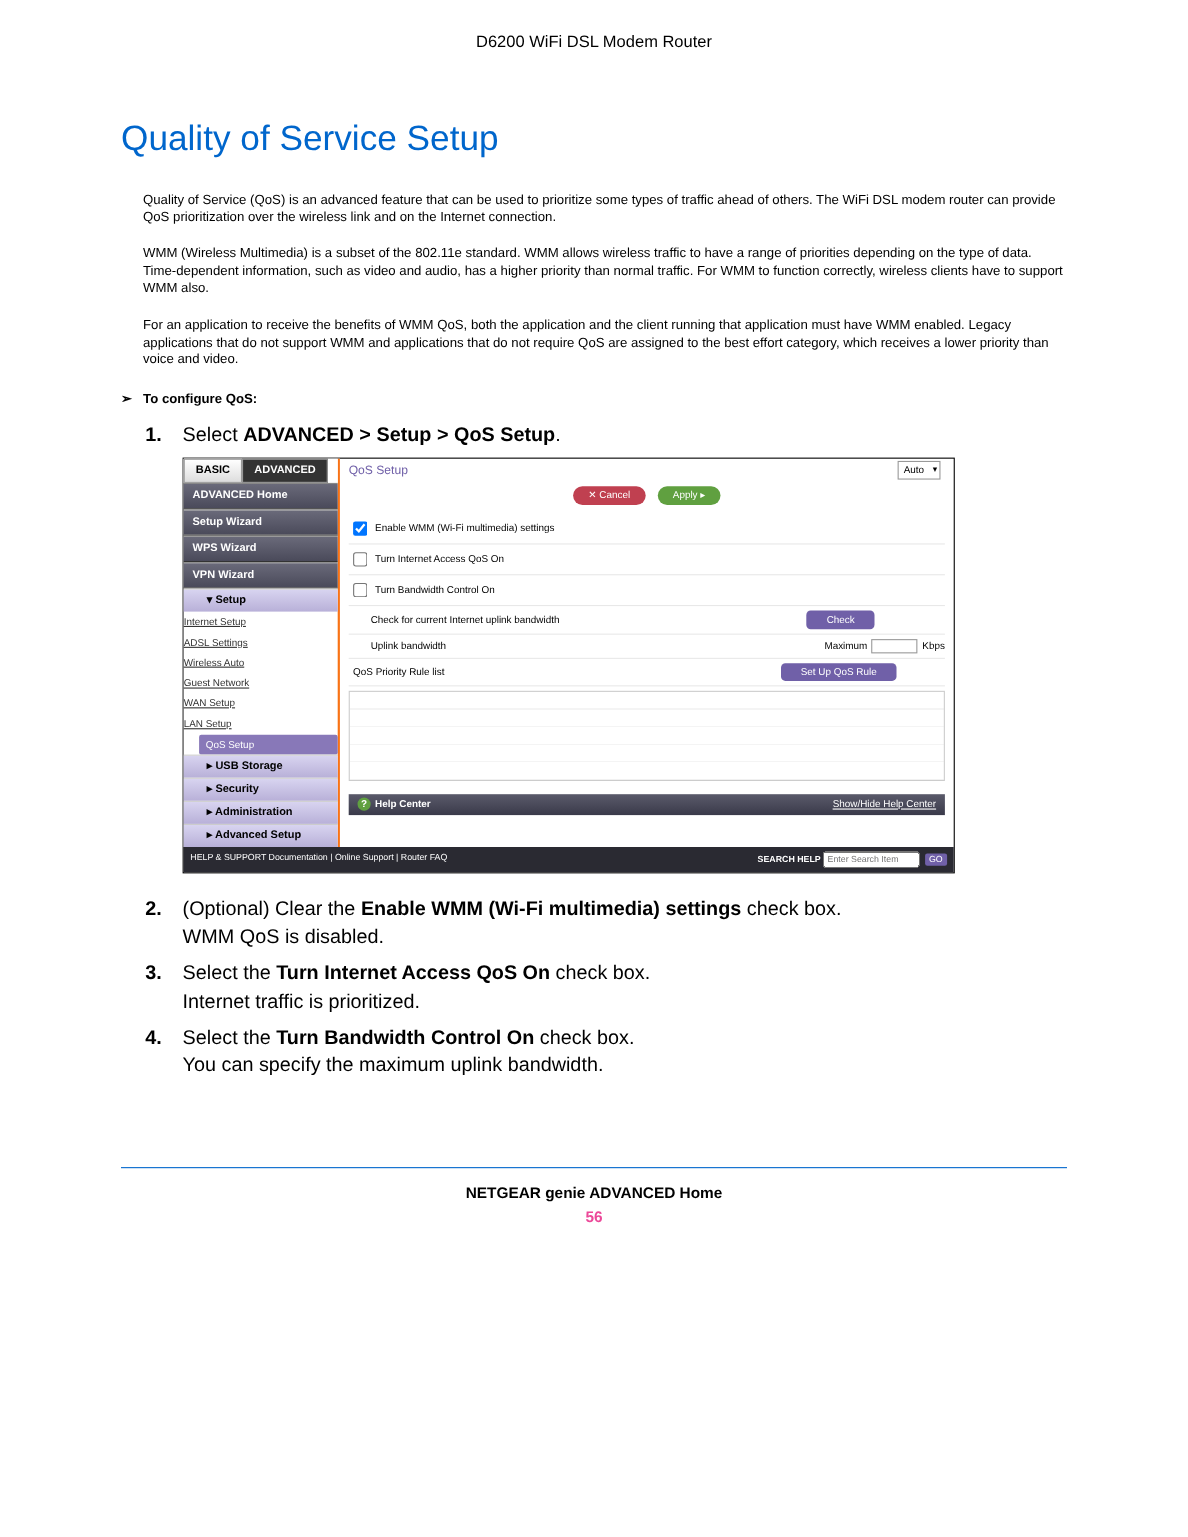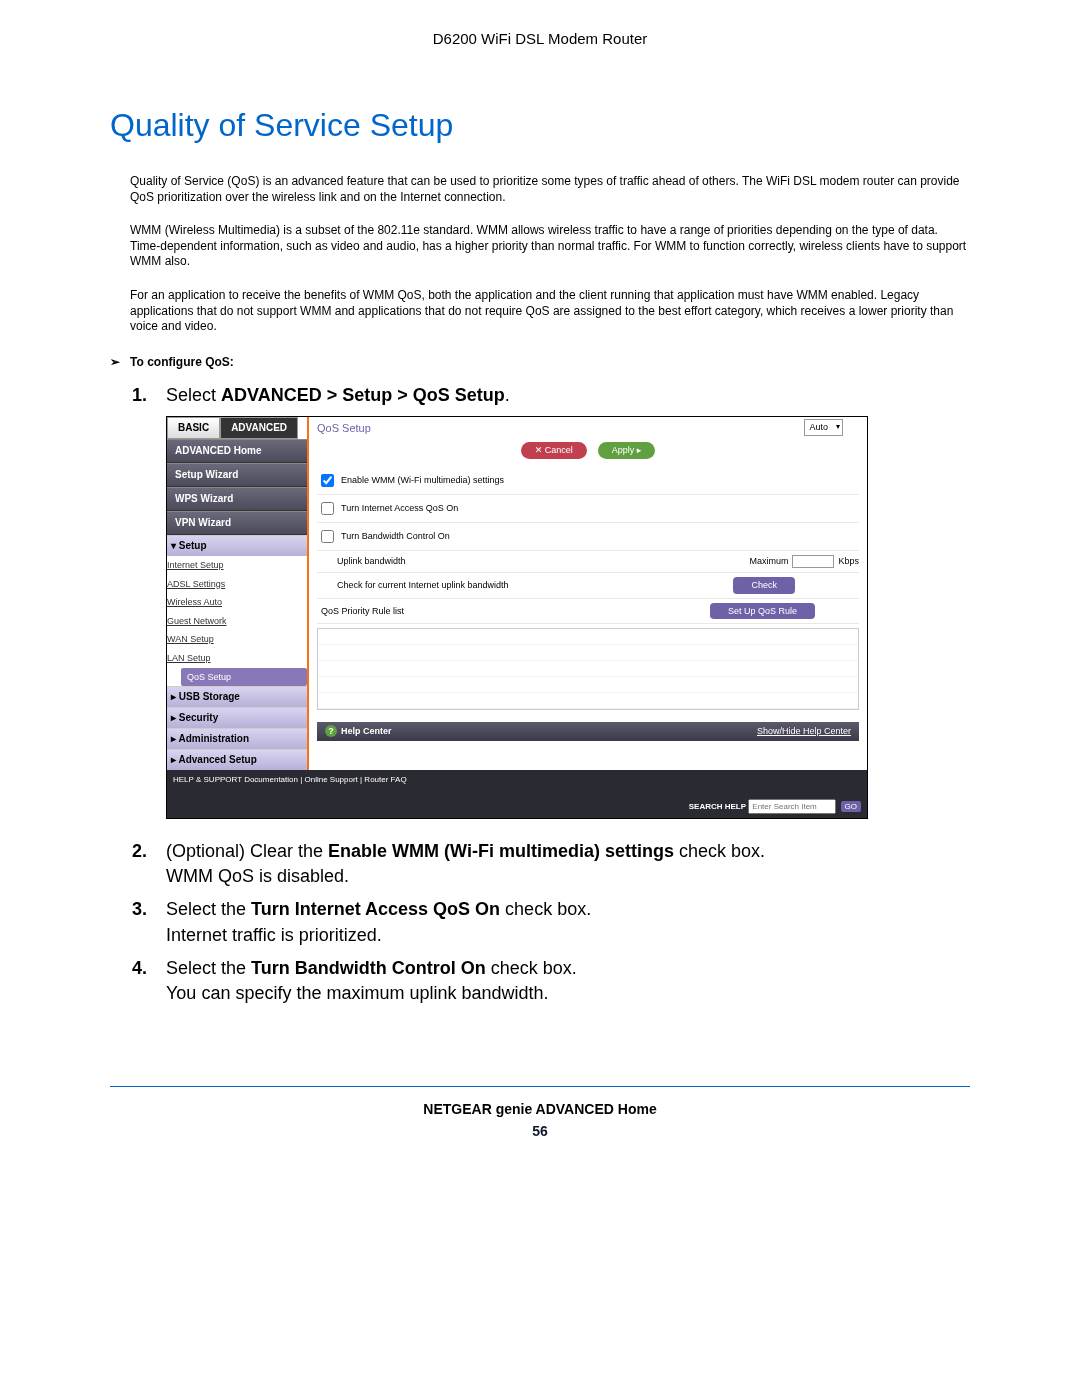--- a/index.html
+++ b/index.html
@@ -90,21 +90,21 @@
     background: linear-gradient(#6a6a7a,#4a4a5a);
     color: #fff;
     padding: 4px 8px;
     font-weight: bold;
     font-size: 10px;
     border-top: 1px solid #888;
     border-bottom: 1px solid #333;
   }
   .sc-navsec {
     background: linear-gradient(#d8d4f0,#b8b0d8);
-    padding: 3px 4px;
+    padding: 3px 21px;
     font-size: 10px;
     font-weight: bold;
     border-top: 1px solid #ccc;
   }
   .sc-navsub {
     font-size: 9px;
     padding: 3px 0;
     text-decoration: underline;
     color: #333;
   }
@@ -165,43 +165,43 @@
   }
   .sc-help .q { background:#60a040; border-radius:50%; width:12px; height:12px; display:inline-flex; align-items:center; justify-content:center; margin-right:4px; font-weight:bold;}
   .sc-footer {
     background: #2a2a32;
     color: #fff;
     font-size: 8px;
     padding: 4px 6px;
     display: flex;
     justify-content: space-between;
   }
-  .sc-footer .srch input { font-size:8px; width:80px;margin-top:25px; }
+  .sc-footer .srch input { font-size:8px; width:80px; }
   .sc-footer .go { background:#7060a8; color:#fff; padding:1px 4px; margin-left:2px; border-radius:2px;}
   .sc-auto {
     position: absolute;
     top: 2px;
-    right: 24px;
+    right: 12px;
     font-size: 9px;
     border: 1px solid #999;
     padding: 1px 14px 1px 4px;
     background: #fff;
   }
   .sc-auto::after { content:"▾"; position:absolute; right:2px; font-size:8px;}
   .sc-maxbox { border:1px solid #999; width:40px; height:11px; display:inline-block; margin:0 4px; vertical-align:middle;}
   .page-footer {
     border-top: 1px solid #0066cc;
     margin-top: 80px;
     padding-top: 14px;
     text-align: center;
     font-size: 14px;
     font-weight: bold;
   }
   .page-num {
-    color: #0f172a;
+    color: #ec4899;
     font-weight: bold;
     margin-top: 6px;
   }
 </style>
 </head>
 <body>
 
 <div class="page">
   <div class="doc-header">D6200 WiFi DSL Modem Router</div>
 
@@ -256,31 +256,31 @@
               </div>
               <div class="sc-row">
                 <input type="checkbox" style="">
                 <label>Turn Internet Access QoS On</label>
               </div>
               <div class="sc-row">
                 <input type="checkbox" style="">
                 <label>Turn Bandwidth Control On</label>
               </div>
               <div class="sc-row">
+                <span class="lbl">Check for current Internet uplink bandwidth</span>
+                <span style="flex:1"></span>
+                <span class="sc-btn check">Check</span>
+                <span style="width:60px"></span>
+              </div>
+              <div class="sc-row">
                 <span class="lbl">Uplink bandwidth</span>
                 <span style="flex:1"></span>
                 <span>Maximum</span>
                 <span class="sc-maxbox"></span>
                 <span>Kbps</span>
-              </div>
-              <div class="sc-row">
-                <span class="lbl">Check for current Internet uplink bandwidth</span>
-                <span style="flex:1"></span>
-                <span class="sc-btn check">Check</span>
-                <span style="width:60px"></span>
               </div>
               <div class="sc-row">
                 <span class="lbl" style="margin-left:4px">QoS Priority Rule list</span>
                 <span style="flex:1"></span>
                 <span class="sc-btn rule">Set Up QoS Rule</span>
                 <span style="width:40px"></span>
               </div>
               <div class="sc-grid"></div>
               <div class="sc-help">
                 <span><span class="q">?</span><span class="bold">Help Center</span></span>

